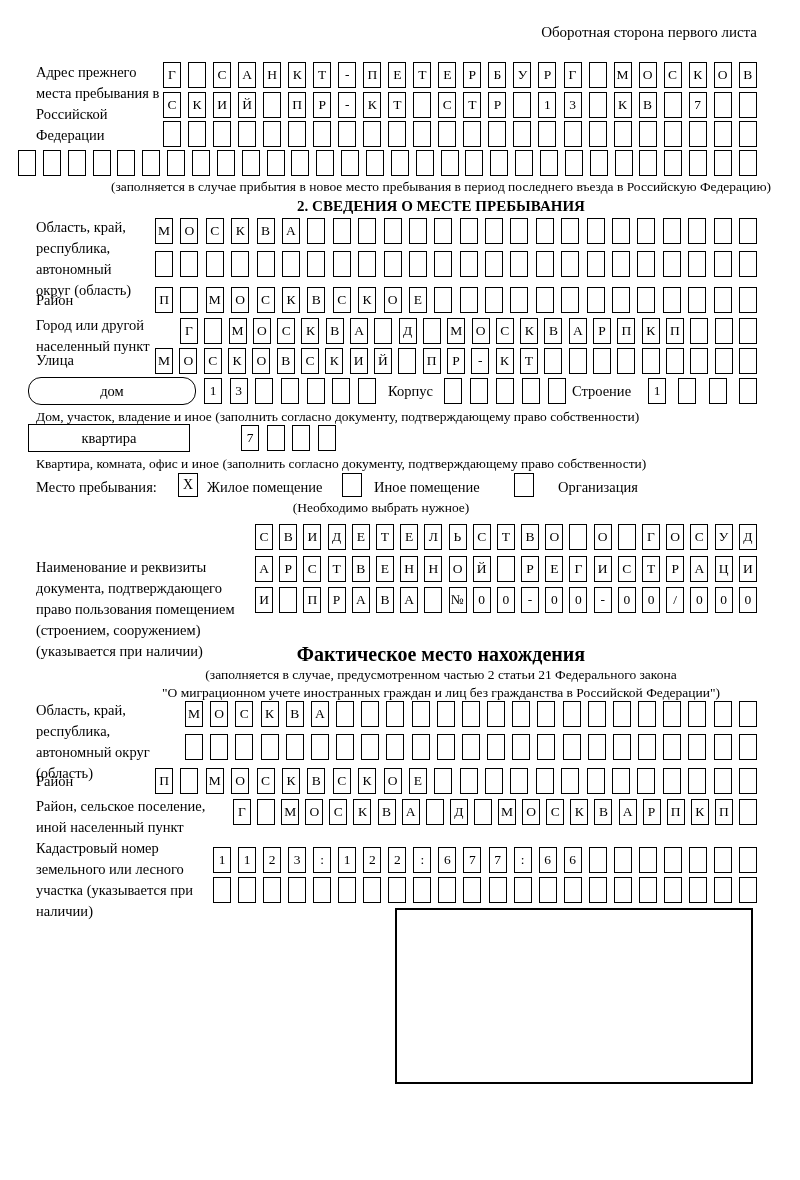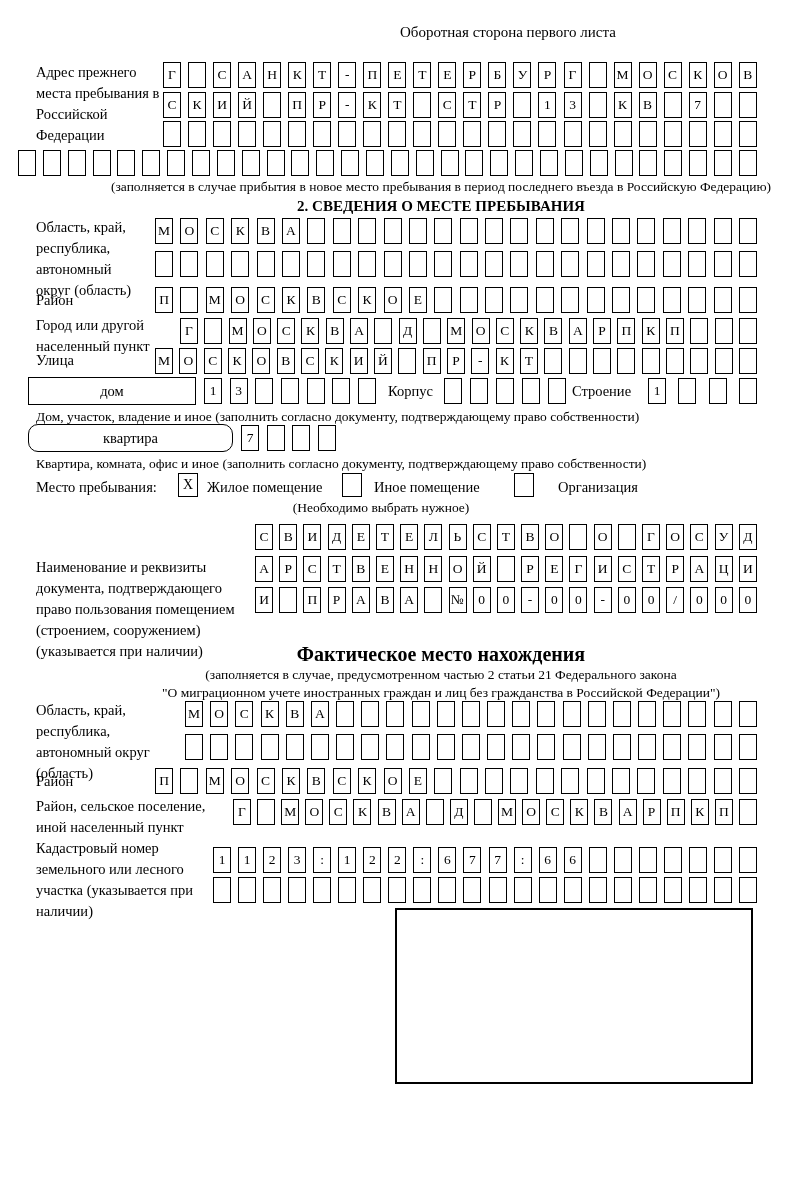--- a/index.html
+++ b/index.html
@@ -26,21 +26,21 @@
     position:absolute; width:20px; height:24px; box-sizing:border-box; border:1.7px solid #000;
     text-align:center; font-size:14px; line-height:21px; background:#fff;
   }
   .stamp-box { position:absolute; box-sizing:border-box; border:2px solid #000; background:#fff; }
 </style>
 </head>
 <body>
 
 <div class="page">
 
-  <div class="abs cap" style="top:24px; left:400px; width:357px; font-size:15px;">Оборотная сторона первого листа</div>
+  <div class="abs cap" style="top:24px; left:400px; width:357px; text-align:right; font-size:15px;">Оборотная сторона первого листа</div>
 
   <div class="abs lbl" style="top:62px; left:36px; width:130px;">Адрес прежнего места пребывания в Российской Федерации</div>
   <div class="cells" style="top:62px;  left:163px; width:594px;">
       <div class="cb">Г</div>
       <div class="cb"></div>
       <div class="cb">С</div>
       <div class="cb">А</div>
       <div class="cb">Н</div>
       <div class="cb">К</div>
       <div class="cb">Т</div>
@@ -282,21 +282,21 @@
       <div class="cb"></div>
       <div class="cb"></div>
       <div class="cb"></div>
       <div class="cb"></div>
       <div class="cb"></div>
       <div class="cb"></div>
       <div class="cb"></div>
       <div class="cb"></div>
     </div>
 
-  <div class="widebox" style="top:377px; left:28px; width:168px;">дом</div>
+  <div class="widebox" style="top:377px; left:28px; width:168px;border-radius:13px;">дом</div>
   <div class="cells" style="top:378px; left:204px; width:172px;">
       <div class="cb">1</div>
       <div class="cb">3</div>
       <div class="cb"></div>
       <div class="cb"></div>
       <div class="cb"></div>
       <div class="cb"></div>
       <div class="cb"></div>
     </div>
   <div class="abs lbl" style="top:381px; left:388px;">Корпус</div>
@@ -309,21 +309,21 @@
     </div>
   <div class="abs lbl" style="top:381px; left:572px;">Строение</div>
   <div class="cells" style="top:378px; left:648px; width:109px;">
       <div class="cb">1</div>
       <div class="cb"></div>
       <div class="cb"></div>
       <div class="cb"></div>
     </div>
   <div class="abs cap" style="top:409px; left:36px; width:740px;">Дом, участок, владение и иное (заполнить согласно документу, подтверждающему право собственности)</div>
 
-  <div class="widebox" style="top:424px; left:28px; width:205px;border-radius:10px;">квартира</div>
+  <div class="widebox" style="top:424px; left:28px; width:162px;">квартира</div>
   <div class="cells" style="top:425px; left:241px; width:95px;">
       <div class="cb">7</div>
       <div class="cb"></div>
       <div class="cb"></div>
       <div class="cb"></div>
     </div>
   <div class="abs cap" style="top:456px; left:36px; width:740px;">Квартира, комната, офис и иное (заполнить согласно документу, подтверждающему право собственности)</div>
 
   <div class="abs lbl" style="top:477px; left:36px;">Место пребывания:</div>
   <div class="chk" style="top:473px; left:178px;">X</div>

